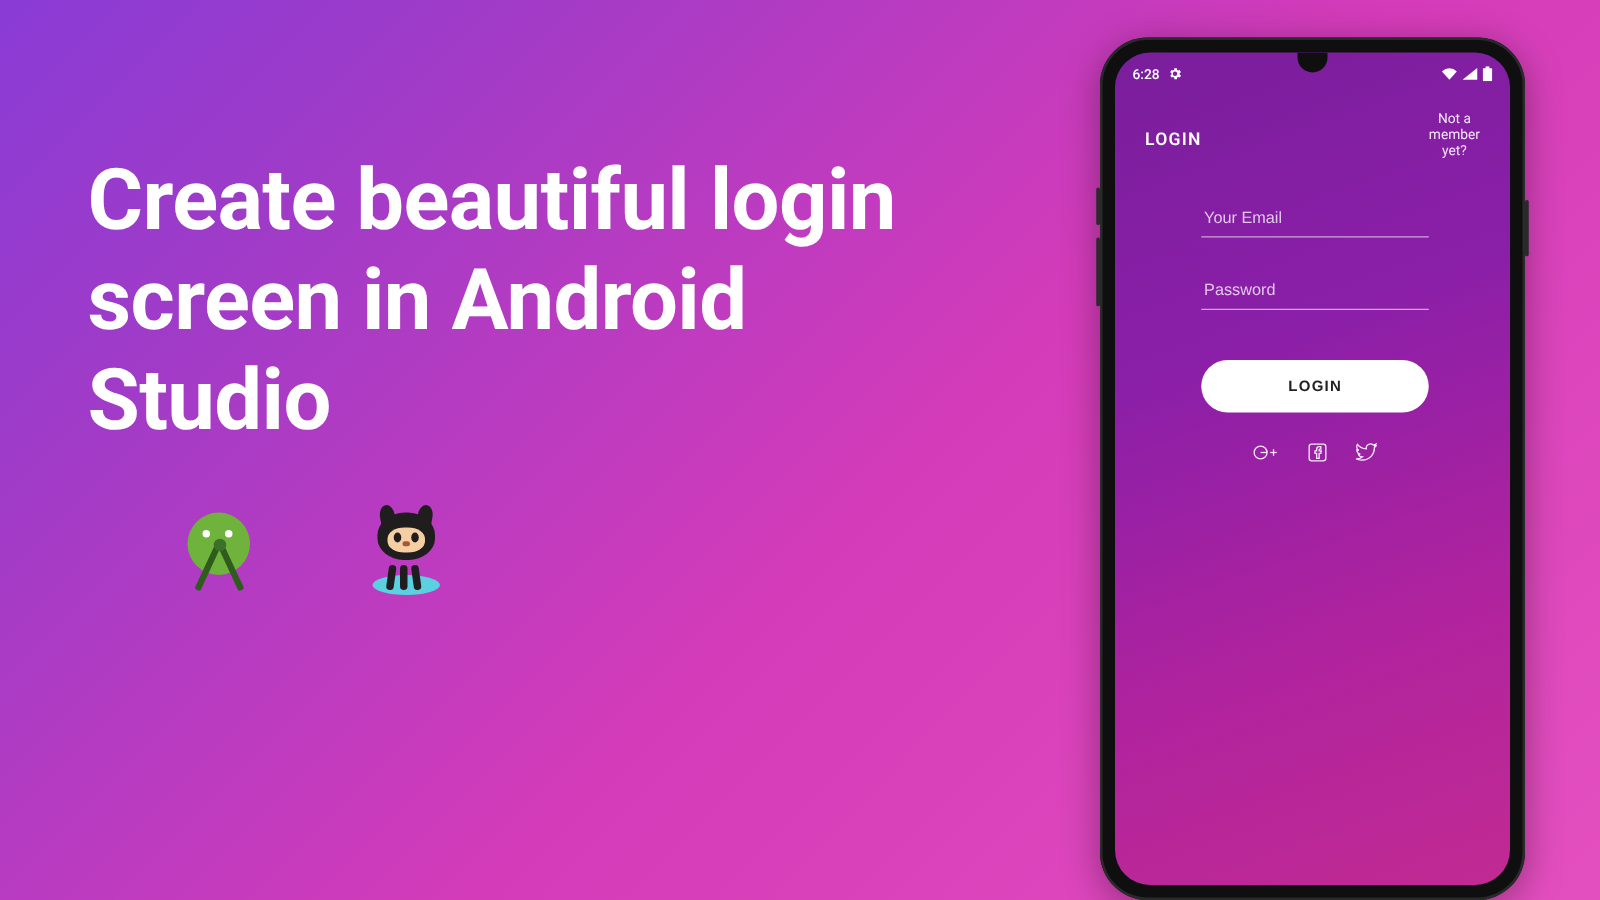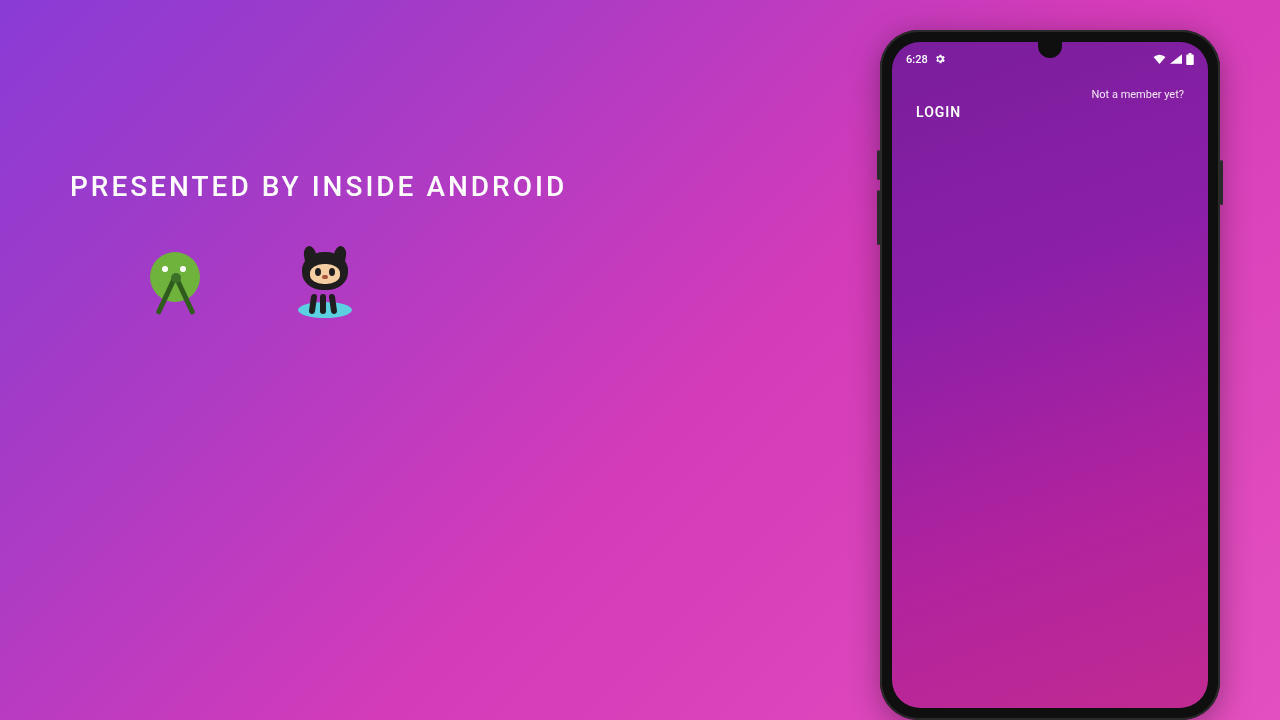--- a/index.html
+++ b/index.html
@@ -208,21 +208,21 @@
     letter-spacing:1px;
     cursor:pointer;
   }
 </style>
 </head>
 <body>
 
 <div class="stage">
 
   <div class="left">
-    <div class="subtitle">PRESENTED BY INSIDE ANDROID</div>
+    <div class="title">Create beautiful login screen in Android Studio</div>
     <div class="icons-row">
       <div class="as-icon">
         <div class="head"></div>
         <div class="eye l"></div>
           <div class="eye r"></div>
         <div class="compass">
           <div class="leg a"></div>
           <div class="leg b"></div>
           <div class="pivot"></div>
         </div>
@@ -267,20 +267,41 @@
             </svg>
           <svg width="8" height="12" viewBox="0 0 10 16" fill="#fff">
               <path d="M3 0h4v2h2a1 1 0 0 1 1 1v12a1 1 0 0 1-1 1H1a1 1 0 0 1-1-1V3a1 1 0 0 1 1-1h2Z"></path>
             </svg>
         </div>
       </div>
 
       <div class="app">
         <div class="login-header">LOGIN</div>
 
+        <div class="form">
+          <input class="field" type="text" placeholder="Your Email" style="">
+          <input class="field" type="password" placeholder="Password" style="">
+          <button class="login-btn">LOGIN</button>
+          <div class="social">
+            <svg width="22" height="16" viewBox="0 0 34 22" fill="none" stroke="#fff" stroke-width="1.6">
+                <circle cx="10" cy="11" r="8"></circle>
+                <path d="M10 11h8"></path>
+                <path d="M17 8a8 8 0 0 1 1 3"></path>
+                <line x1="26" y1="7" x2="26" y2="15"></line>
+                <line x1="22" y1="11" x2="30" y2="11"></line>
+              </svg>
+            <svg width="16" height="16" viewBox="0 0 24 24" fill="none" stroke="#fff" stroke-width="1.6">
+                <rect x="2" y="2" width="20" height="20" rx="3"></rect>
+                <path d="M14 8h2V5h-2c-1.7 0-3 1.3-3 3v2H9v3h2v6h3v-6h2l.5-3H14V8.5c0-.3.2-.5.5-.5"></path>
+              </svg>
+            <svg width="18" height="16" viewBox="0 0 24 20" fill="none" stroke="#fff" stroke-width="1.4">
+                <path d="M23 2.5a9 9 0 0 1-2.6.7A4.5 4.5 0 0 0 22.4 1a9 9 0 0 1-2.9 1.1A4.5 4.5 0 0 0 12 6.2 12.8 12.8 0 0 1 2.6 1.4 4.5 4.5 0 0 0 4 7.7a4.4 4.4 0 0 1-2-.6v.1a4.5 4.5 0 0 0 3.6 4.4 4.5 4.5 0 0 1-2 .1 4.5 4.5 0 0 0 4.2 3.1A9 9 0 0 1 1 16.7 12.7 12.7 0 0 0 7.9 18c8.3 0 12.8-6.9 12.8-12.8v-.6A9 9 0 0 0 23 2.5Z"></path>
+              </svg>
+          </div>
+        </div>
 
         <div class="spacer"></div>
 
         <div class="bottom">
           <div class="member">Not a member yet?</div>
         </div>
       </div>
 
     </div>
   </div>

